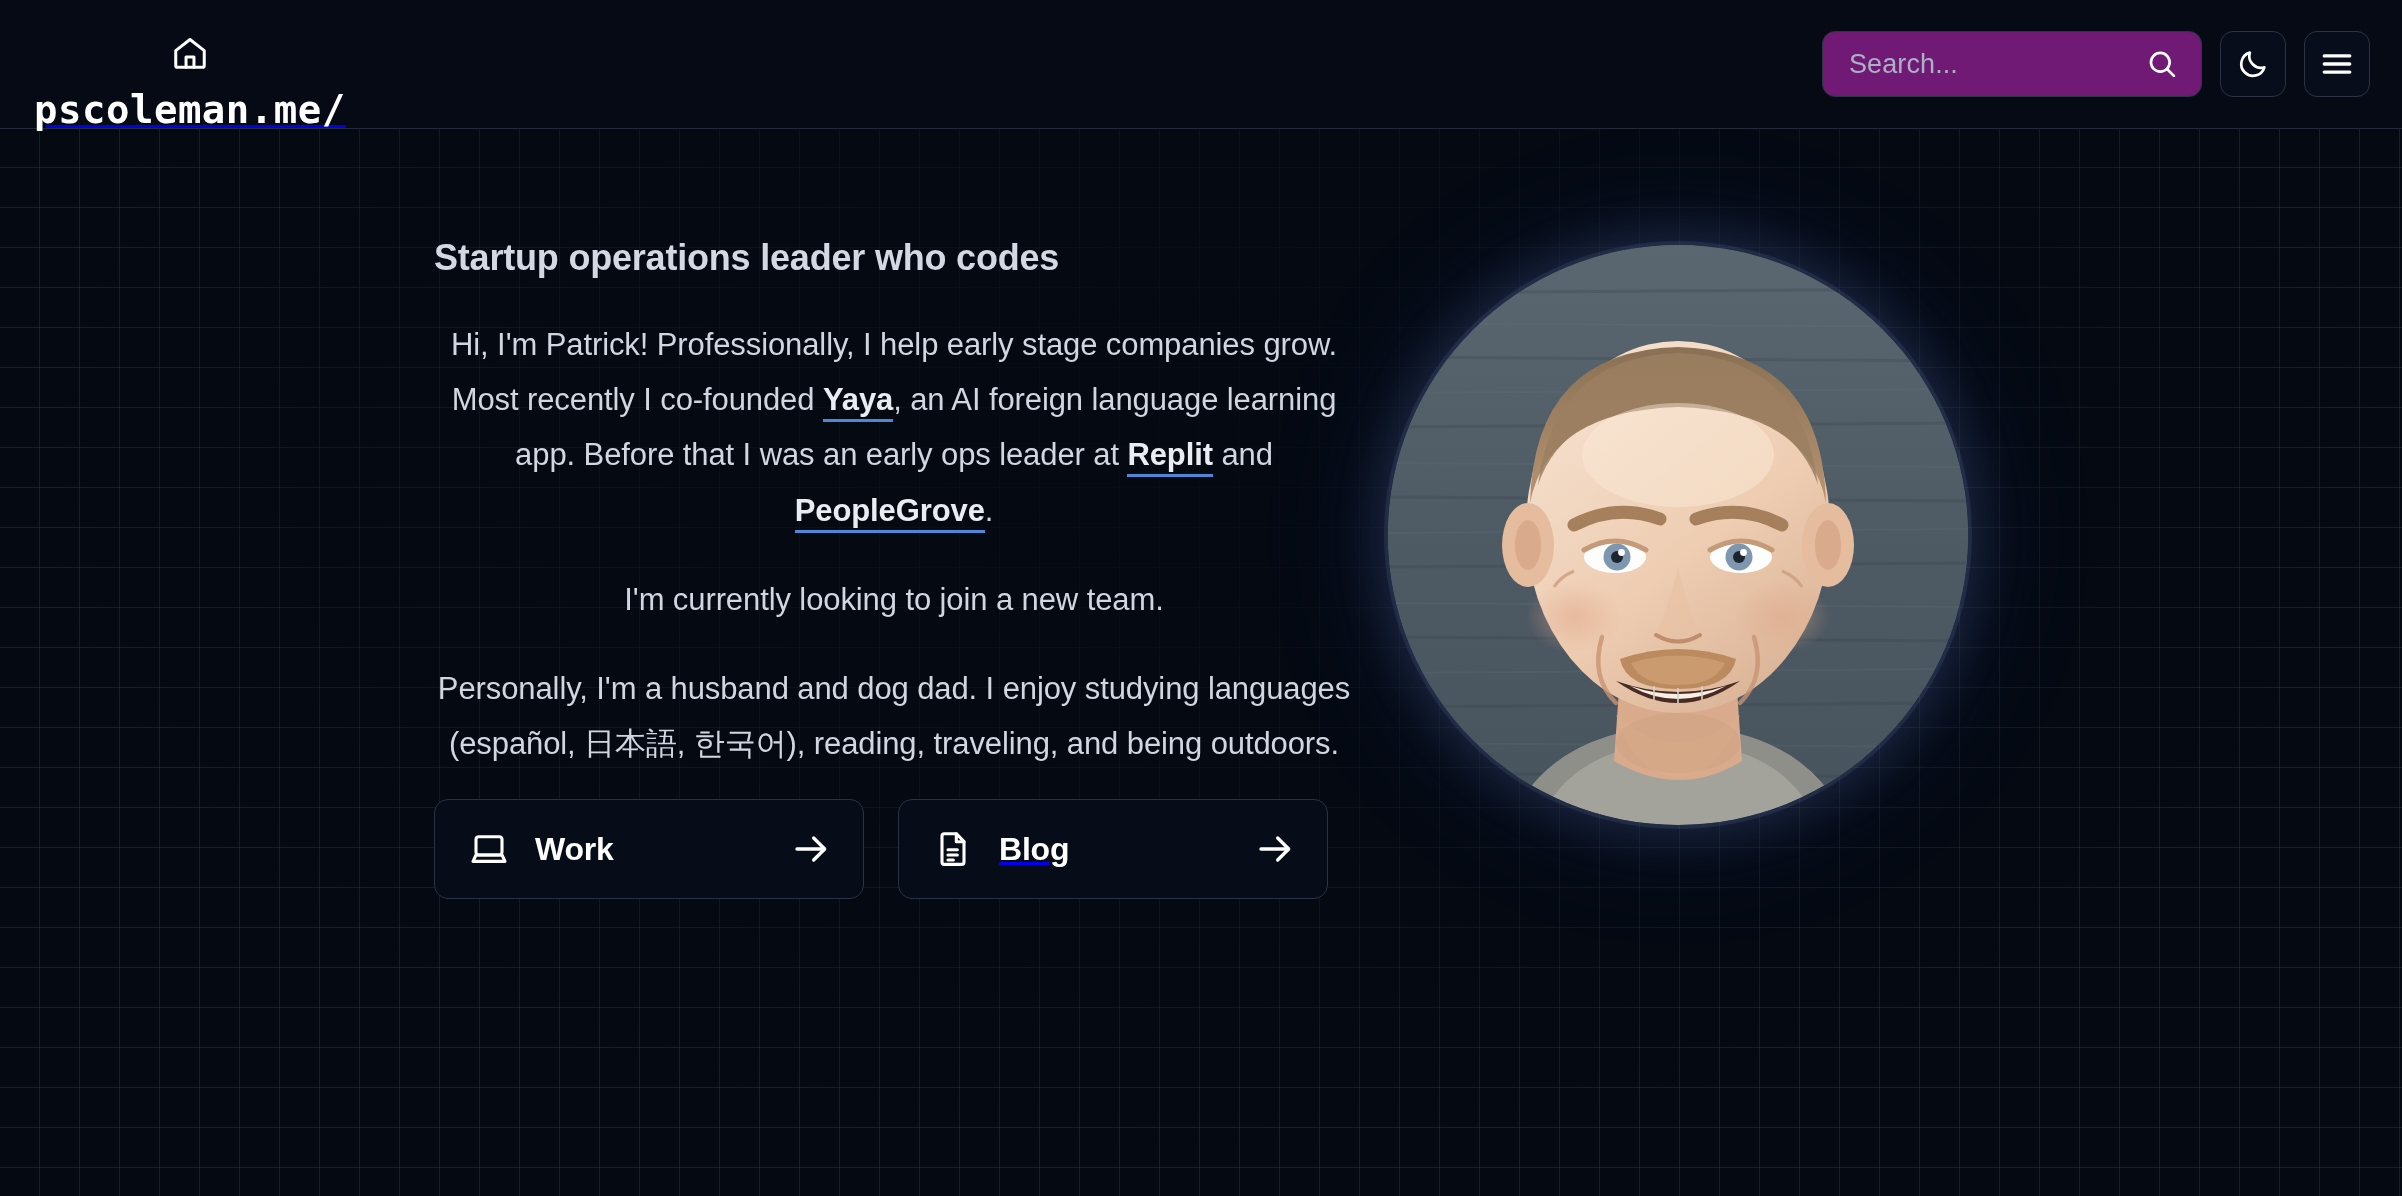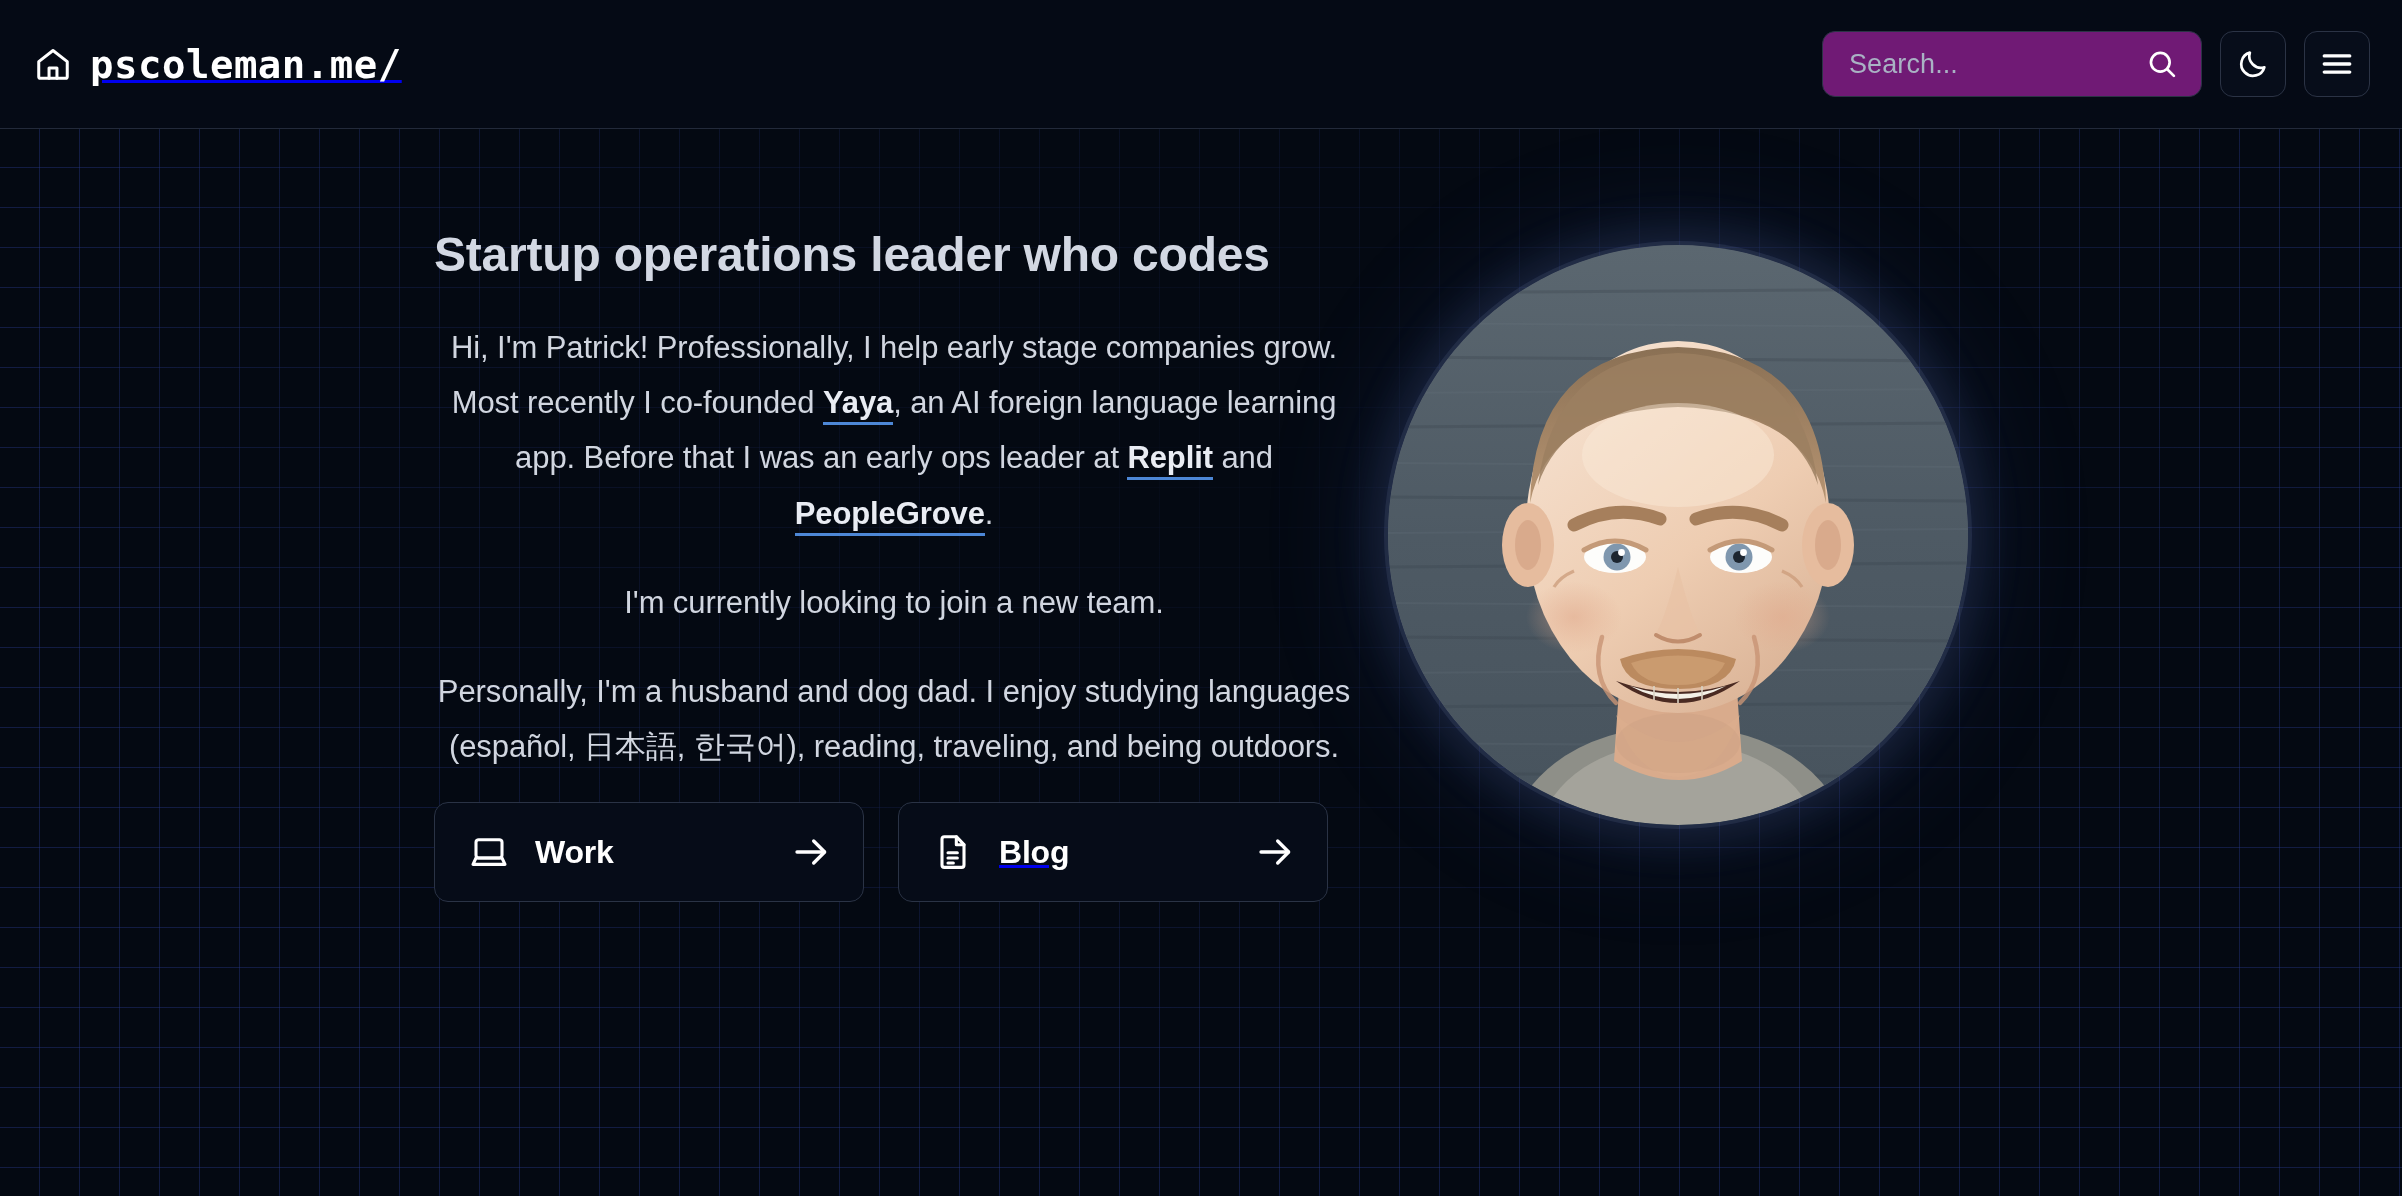--- a/index.html
+++ b/index.html
@@ -55,20 +55,21 @@
     justify-content: space-between;
     padding: 0 32px 0 34px;
     z-index: 10;
   }
 
   .brand {
     display: flex;
     align-items: center;
     gap: 18px;
     height: 60px;
+    flex-direction: column;
   }
   .brand-label {
     font-family: "DejaVu Sans Mono", "Liberation Mono", monospace;
     font-size: 39px;
     font-weight: 700;
     letter-spacing: 0.5px;
     color: #ffffff;
     line-height: 1;
   }
 
@@ -126,22 +127,22 @@
     font-family: "DejaVu Sans Mono", "Liberation Mono", monospace;
     font-size: 84px;
     font-weight: 700;
     color: #ffffff;
     letter-spacing: 1px;
     line-height: 1.12;
     white-space: pre;
   }
 
   #tagline {
-    margin-top: 26px;
-    font-size: 48px;
+    margin-top: 36px;
+    font-size: 36px;
     font-weight: 700;
     color: #d3d8e3;
     letter-spacing: -0.2px;
   }
 
   .para {
     margin-top: 38px;
     font-size: 31px;
     line-height: 1.78;
     color: #d1d6e0;

